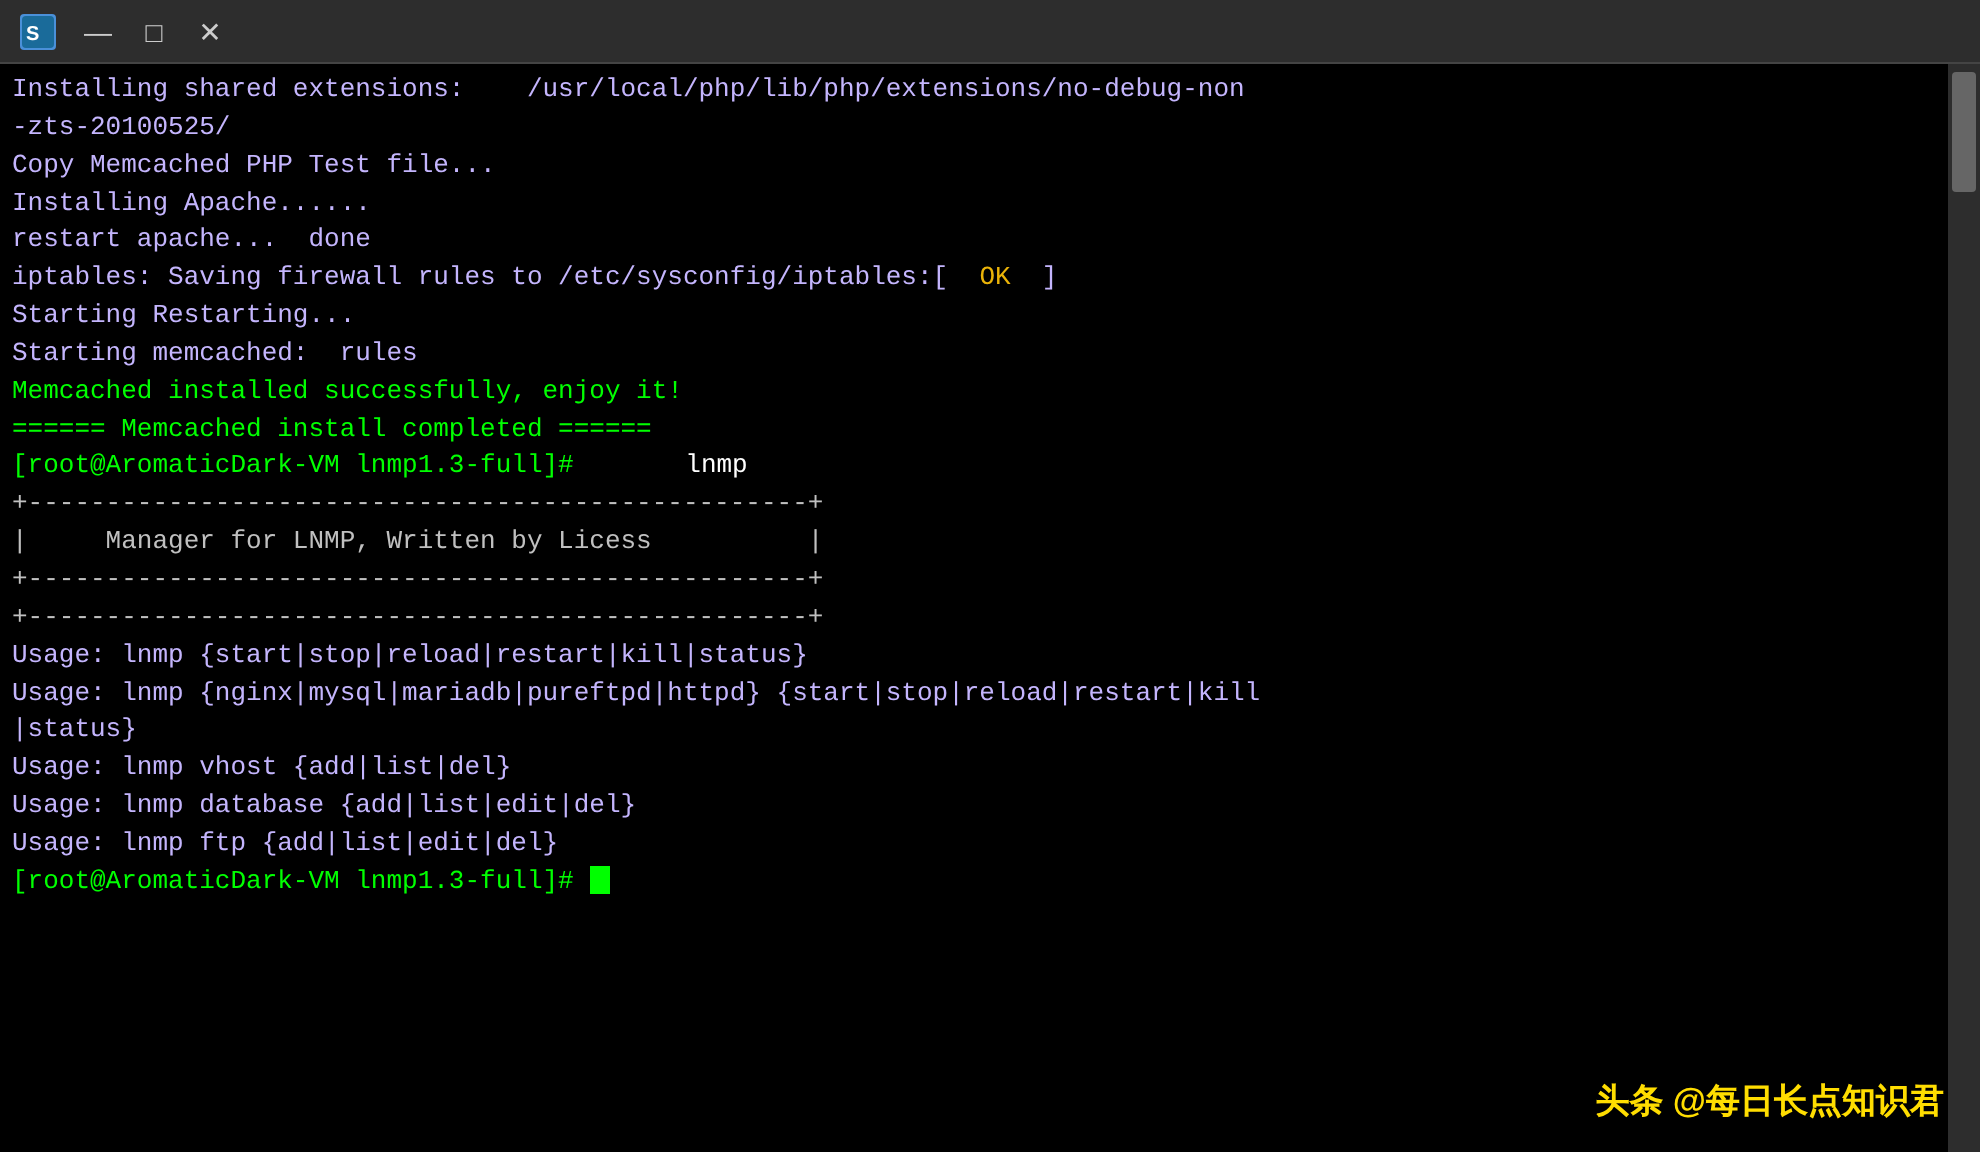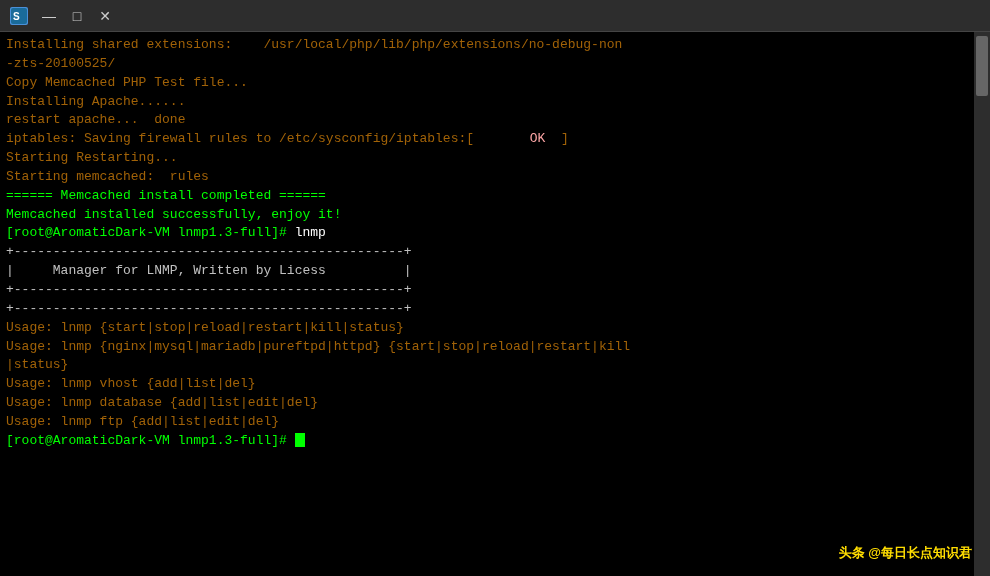--- a/index.html
+++ b/index.html
@@ -86,41 +86,41 @@
     }
     .scrollbar-thumb {
       width: 12px;
       height: 60px;
       background: #666;
       border-radius: 2px;
       margin-top: 4px;
     }
 
     
-    .white { color: #a16207; }
+    .white { color: #c4b5fd; }
     .green { color: #00ff00; }
-    .ok-green { color: #fca5a5; margin-left: 40px; }
+    .ok-green { color: #eab308; }
 
     .line { white-space: pre; display: block; }
 
     
     .watermark {
       position: absolute;
       bottom: 14px;
       right: 18px;
       color: #ffdd00;
-      font-size: 13px;
+      font-size: 17px;
       font-family: 'Microsoft YaHei', 'SimHei', Arial, sans-serif;
       font-weight: bold;
       text-shadow: 1px 1px 2px rgba(0,0,0,0.8);
       pointer-events: none;
     }
 
     .prompt { color: #00ff00; }
-    .cmd { color: #ffffff; }
+    .cmd { color: #ffffff; margin-left: 48px; }
     .border-line { color: #c0c0c0; }
 
     .cursor-block {
       display: inline-block;
       width: 10px;
       height: 14px;
       background: #00ff00;
       vertical-align: middle;
       animation: blink 1s step-end infinite;
     }
@@ -157,23 +157,23 @@
     <span class="line"><span class="white">Installing Apache......</span></span>
 
     <span class="line"><span class="white">restart apache...  done</span></span>
 
     <span class="line"><span class="white">iptables: Saving firewall rules to /etc/sysconfig/iptables:[  </span><span class="ok-green">OK</span><span class="white">  ]</span></span>
 
     <span class="line"><span class="white">Starting Restarting...</span></span>
 
     <span class="line"><span class="white">Starting memcached:  rules</span></span>
 
+    <span class="line"><span class="green">Memcached installed successfully, enjoy it!</span></span>
+
     <span class="line"><span class="green">====== Memcached install completed ======</span></span>
-
-    <span class="line"><span class="green">Memcached installed successfully, enjoy it!</span></span>
 
     <span class="line"><span class="prompt">[root@AromaticDark-VM lnmp1.3-full]# </span><span class="cmd">lnmp</span></span>
 
     <span class="line"><span class="border-line">+--------------------------------------------------+</span></span>
 
     <span class="line"><span class="border-line">|     Manager for LNMP, Written by Licess          |</span></span>
 
     <span class="line"><span class="border-line">+--------------------------------------------------+</span></span>
 
 

